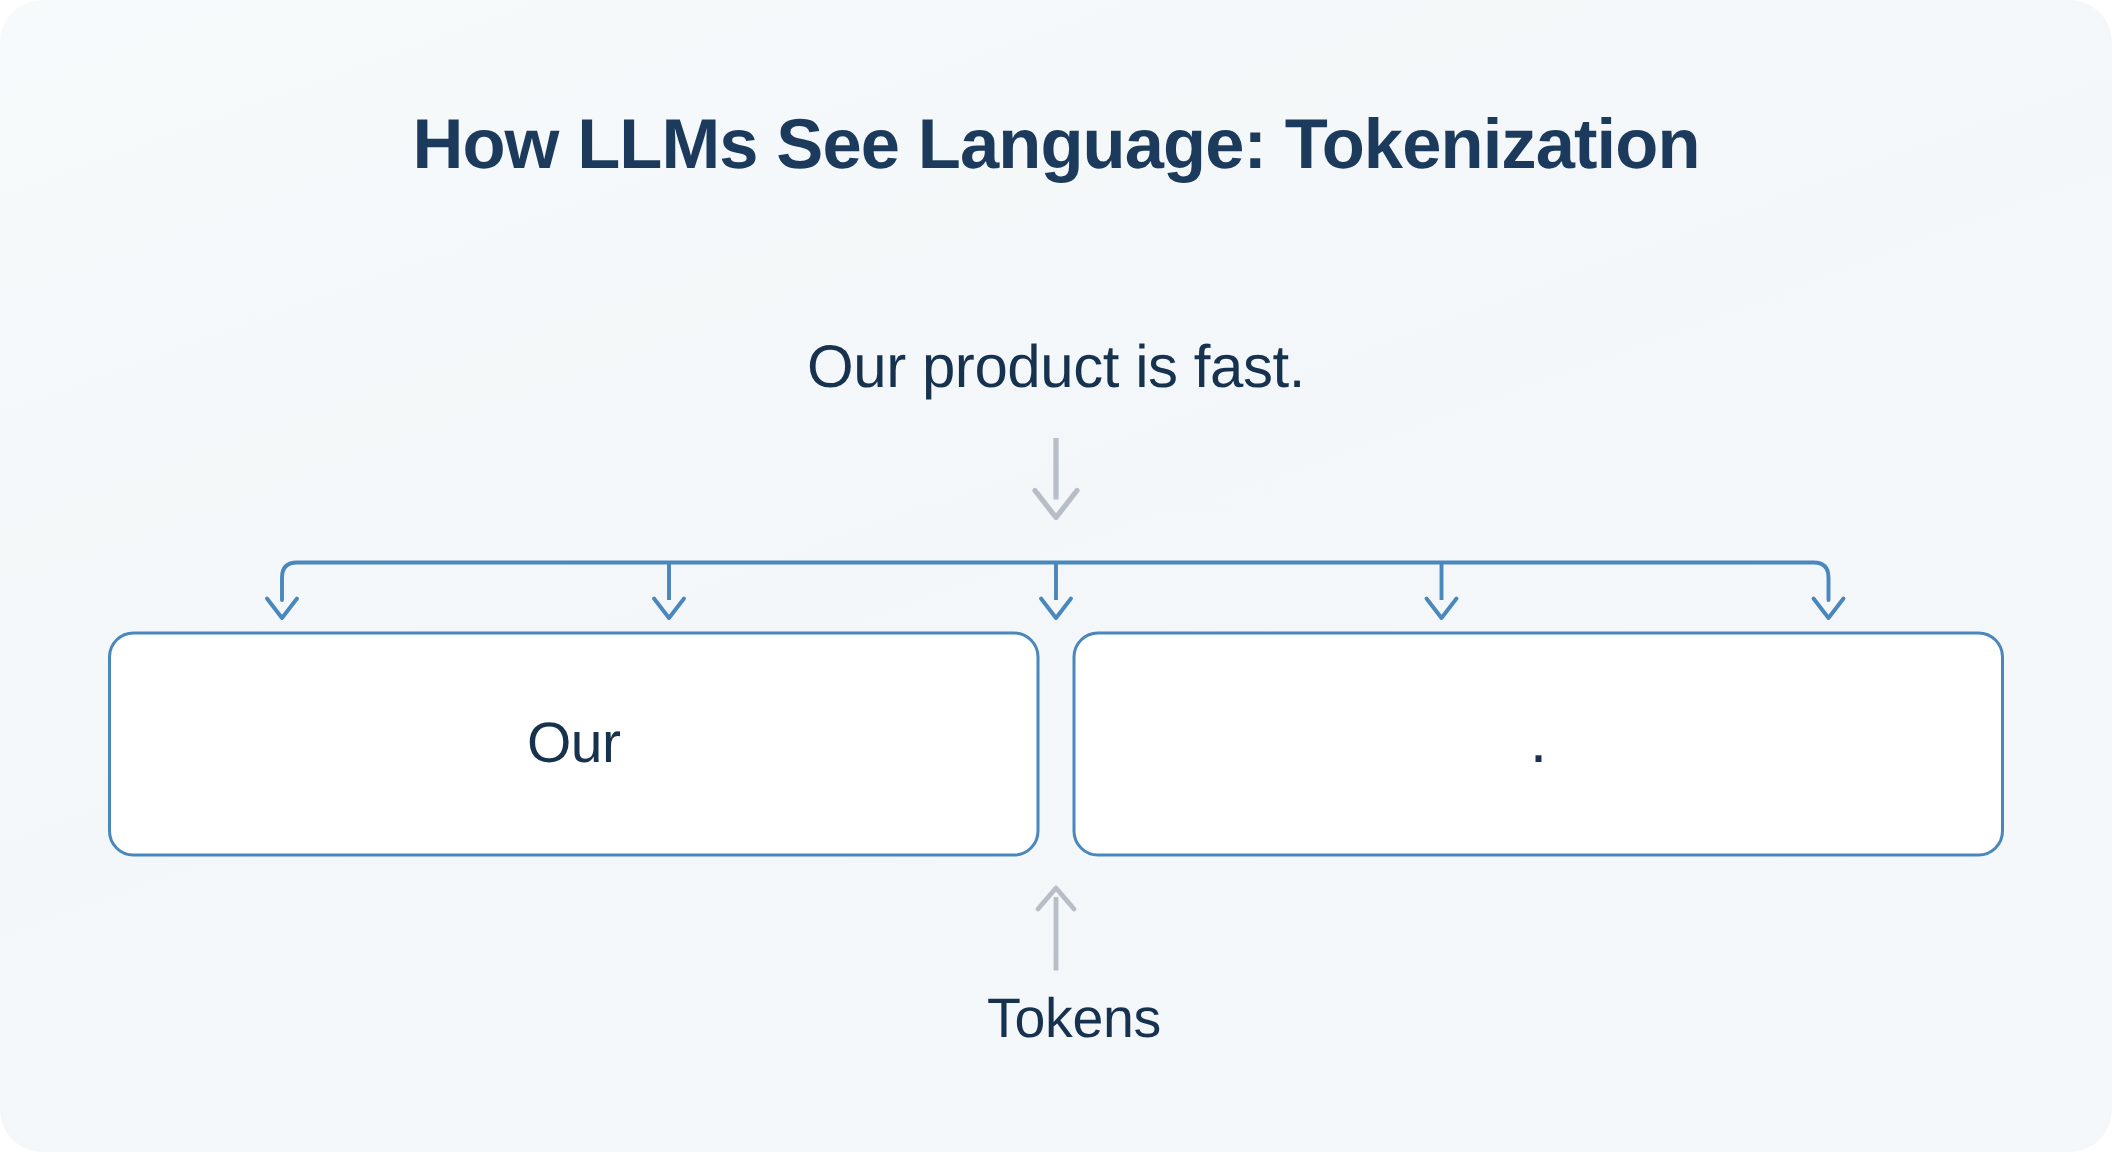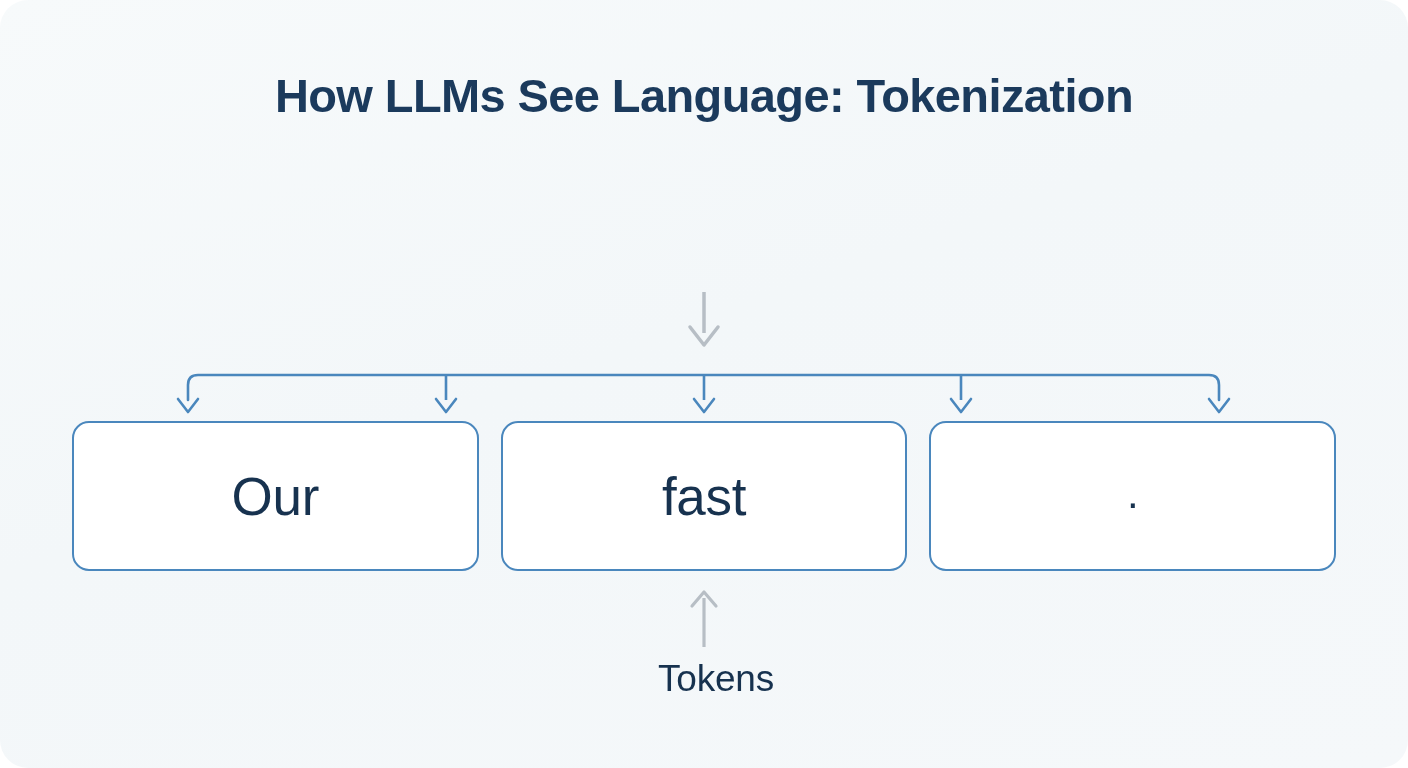--- a/index.html
+++ b/index.html
@@ -77,21 +77,21 @@
     height: 150px;
     box-sizing: border-box;
     background: #ffffff;
     border: 2.5px solid #4a87bd;
     border-radius: 17px;
     display: flex;
     align-items: center;
     justify-content: center;
   }
   .token-label {
-    font-size: 53px;
+    font-size: 38px;
     font-weight: 400;
     color: #17324f;
     letter-spacing: -0.3px;
     line-height: 1;
   }
   .token-label.punct {
     font-size: 42px;
     position: relative;
     top: -2px;
   }
@@ -111,20 +111,21 @@
     margin-left: 12px;
   }
 </style>
 </head>
 <body>
 
 <div id="canvas">
 
   <div id="title">How LLMs See Language: Tokenization</div>
 
+  <div id="sentence">Our product is fast.</div>
 
   <svg id="wires" viewBox="0 0 1408 768" width="1408" height="768">
 
     <g>
       <line x1="704" y1="292" x2="704" y2="333" stroke="#b7bec5" stroke-width="3.5" stroke-linecap="butt"></line>
       <path d="M 690 327 L 704 345 L 718 327" fill="none" stroke="#b7bec5" stroke-width="3.5" stroke-linecap="round" stroke-linejoin="round"></path>
     </g>
 
     <g>
       <path d="M 188 400
@@ -152,23 +153,20 @@
   </svg>
 
   <div id="token-row">
 
     <div class="token-box">
       <span class="token-label">Our</span>
     </div>
 
 
 
-    <div class="token-box">
-      <span class="token-label">fast</span>
-    </div>
 
     <div class="token-box">
       <span class="token-label punct">.</span>
     </div>
 
   </div>
 
   <div id="tokens-caption">Tokens</div>
 
 </div>

